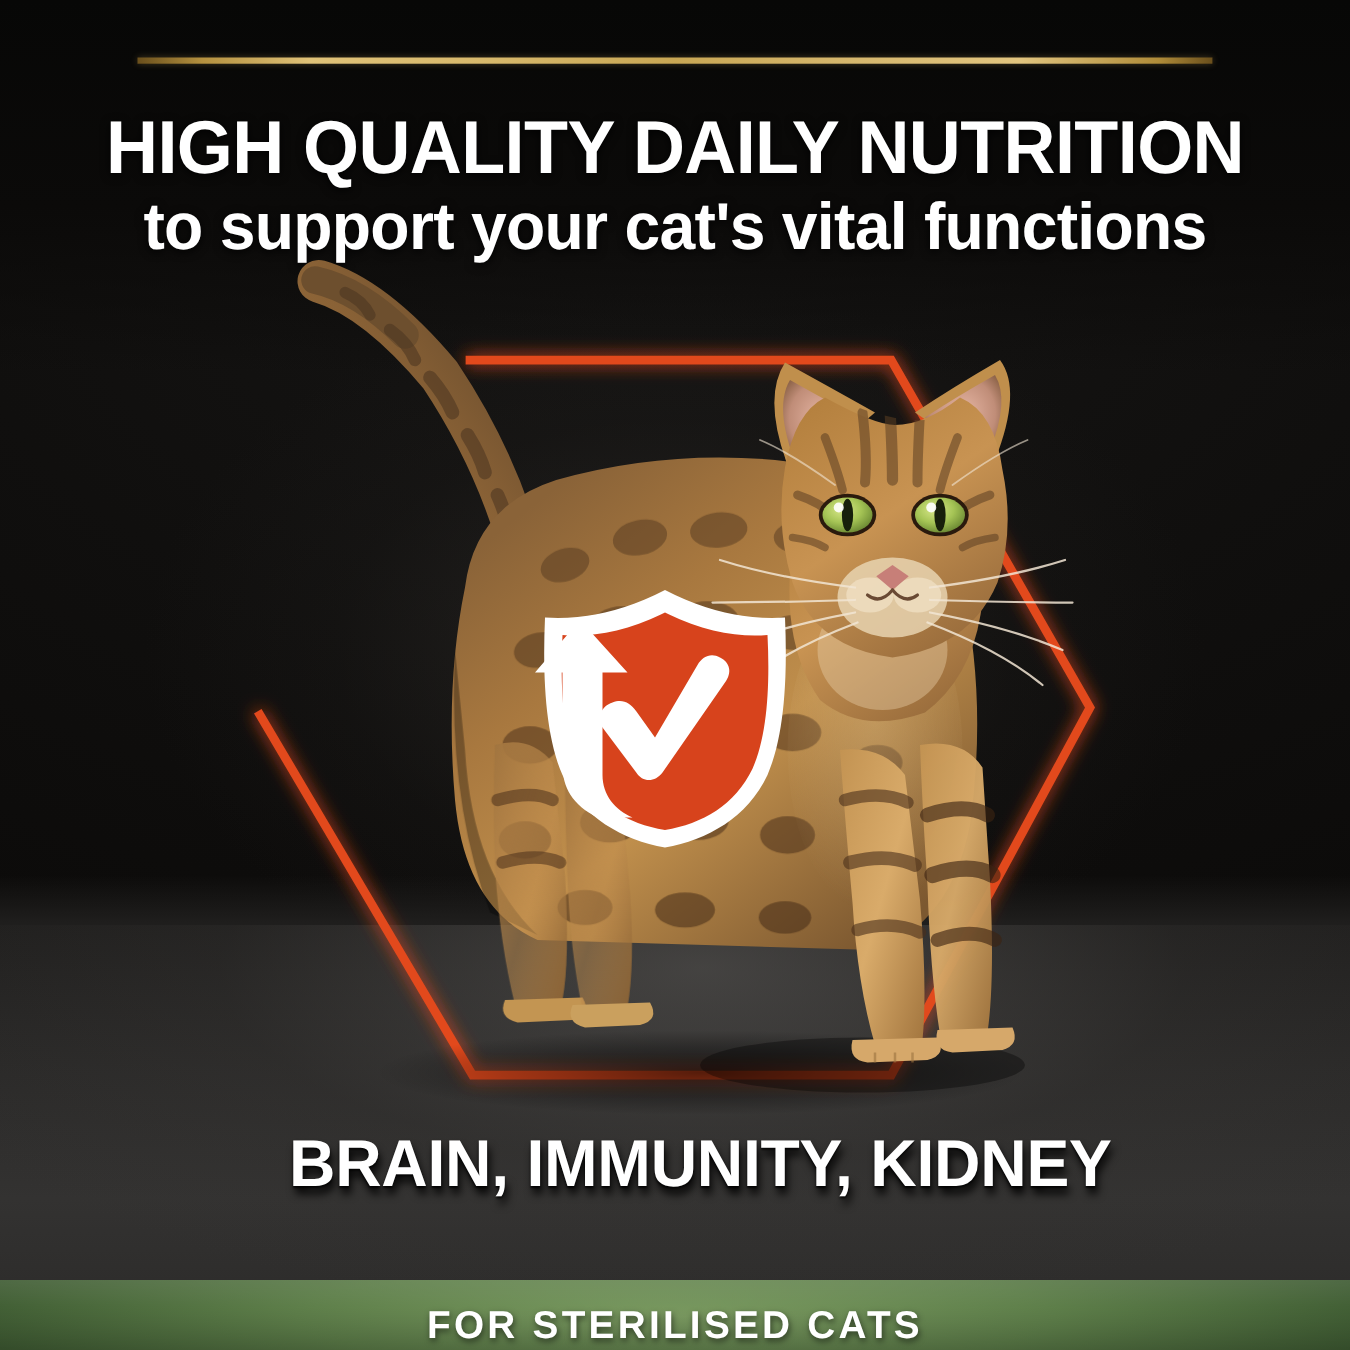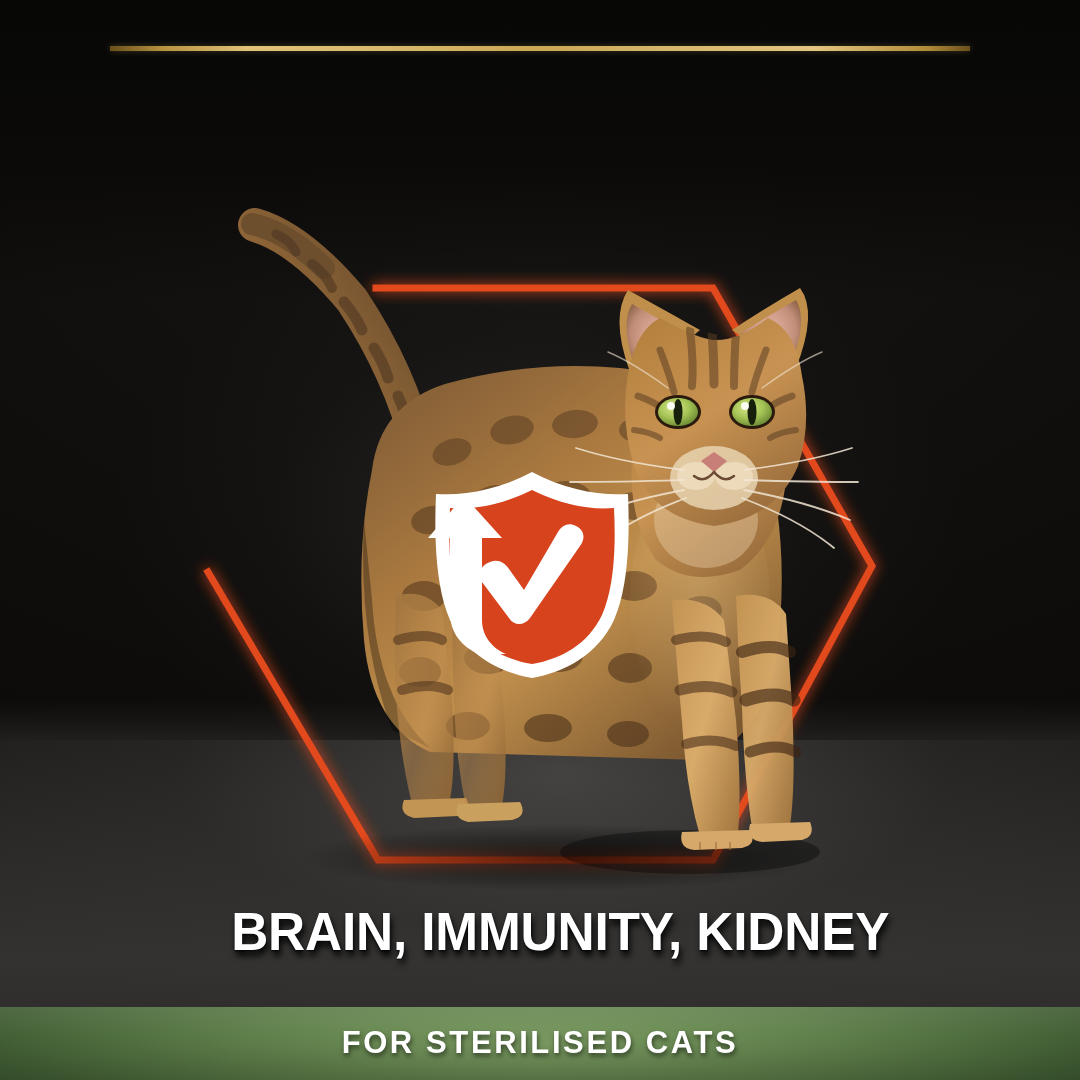--- a/index.html
+++ b/index.html
@@ -149,21 +149,21 @@
     transform: scaleX(0.97);
     display: inline-block;
     text-shadow: 2px 6px 7px rgba(0,0,0,0.88), 0 1px 2px rgba(0,0,0,0.9);
   }
 
   
   .green-banner {
     position: absolute;
     left: 0; right: 0;
     bottom: 0;
-    height: 73px;
+    height: 56px;
     background:
       radial-gradient(78% 200% at 50% 52%, #7c9c62 0%, #5e7f4a 36%, #3f5c33 68%, #22331c 100%);
     overflow: hidden;
   }
   .green-banner::before {
     content: "";
     position: absolute;
     inset: 0;
     background: linear-gradient(180deg, rgba(255,255,255,0.09) 0%, rgba(255,255,255,0) 38%, rgba(0,0,0,0.18) 100%);
   }
@@ -185,20 +185,24 @@
 <div id="stage">
 
   <div class="bg-base"></div>
   <div class="bg-wallglow"></div>
   <div class="bg-floor"></div>
   <div class="bg-floor-sheen"></div>
   <div class="bg-topdark"></div>
 
   <div class="gold-rule"></div>
 
+  <div class="headline-block">
+    <span class="headline-main">HIGH QUALITY DAILY NUTRITION</span>
+    <span class="headline-sub">to support your cat's vital functions</span>
+  </div>
 
   <div class="hex-wrap">
     <svg class="hex-svg" viewBox="0 0 1080 1080" xmlns="http://www.w3.org/2000/svg">
       <defs>
         <filter id="neonGlow" x="-30%" y="-30%" width="160%" height="160%">
           <feGaussianBlur stdDeviation="7" result="b"></feGaussianBlur>
           <feMerge>
             <feMergeNode in="b"></feMergeNode>
             <feMergeNode in="SourceGraphic"></feMergeNode>
           </feMerge>

